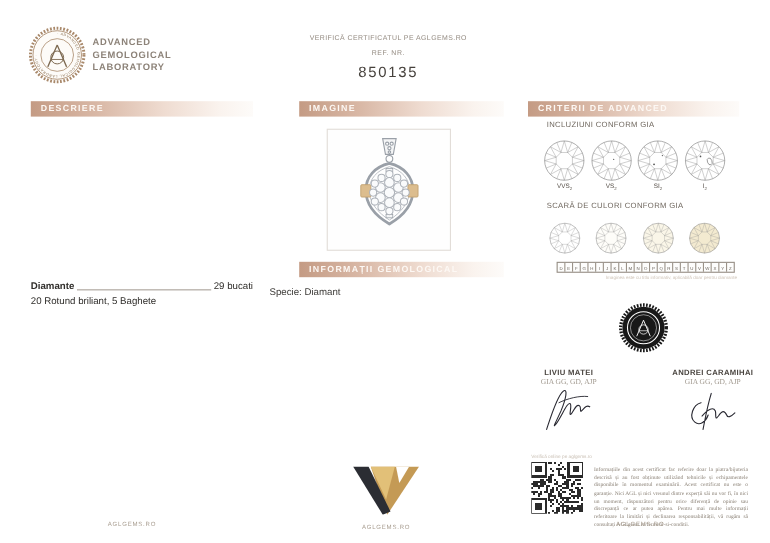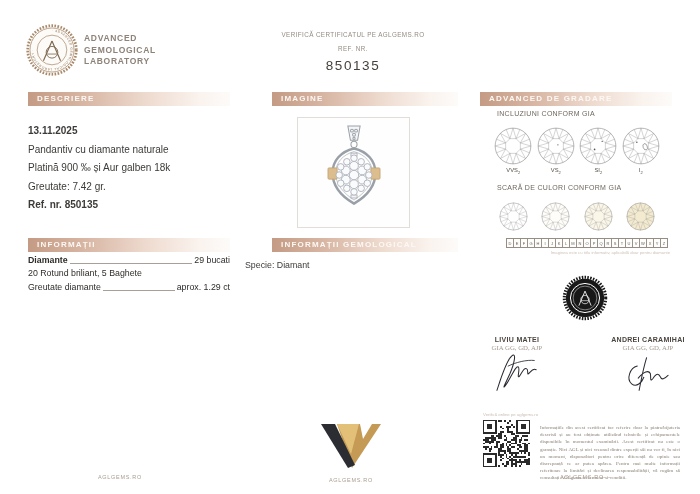--- a/index.html
+++ b/index.html
@@ -100,45 +100,32 @@
     <div>GEMOLOGICAL</div>
     <div>LABORATORY</div>
   </div>
 
   <div class="abs verify-line">VERIFICĂ CERTIFICATUL PE AGLGEMS.RO</div>
   <div class="abs ref-label">REF. NR.</div>
   <div class="abs ref-number">850135</div>
 
   <div class="abs bar bar-c1 row1">DESCRIERE</div>
   <div class="abs bar bar-c2 row1">IMAGINE</div>
-  <div class="abs bar bar-c3 row1">ADVANCED DE GRADARE</div>
-  <div class="abs bar bar-c1 row2">INFORMAȚII</div>
+  <div class="abs bar bar-c3 row1">CRITERII DE ADVANCED</div>
   <div class="abs bar bar-c2 row2">INFORMAȚII GEMOLOGICAL</div>
 
-  <div class="abs descriere-body">
-    <div class="b">13.11.2025</div>
-    <div>Pandantiv cu diamante naturale</div>
-    <div>Platină 900 ‰ și Aur galben 18k</div>
-    <div>Greutate: 7.42 gr.</div>
-    <div class="b">Ref. nr. 850135</div>
-  </div>
 
   <div class="abs info-rows">
       <div class="info-row">
         <span class="info-label b">Diamante</span>
         <span class="leader"></span>
         <span class="info-value">29 bucati</span>
       </div>
       <div class="info-row">
         <span class="info-label">20 Rotund briliant, 5 Baghete</span>
-      </div>
-      <div class="info-row">
-        <span class="info-label">Greutate diamante</span>
-        <span class="leader"></span>
-        <span class="info-value">aprox. 1.29 ct</span>
       </div>
     </div>
 
   <div class="abs img-frame">
     <svg width="66" height="98" viewBox="0 0 64 96">
       <g fill="#f4f5f6" stroke="#9aa0a8" stroke-width="1">
         <polygon points="26,2 38,2 35.5,16 28.5,16"></polygon>
         <circle cx="30" cy="6.5" r="1.4" fill="#fdfdfd"></circle>
           <circle cx="34" cy="6.5" r="1.4" fill="#fdfdfd"></circle>
         <circle cx="32" cy="10.5" r="1.4" fill="#fdfdfd"></circle>

